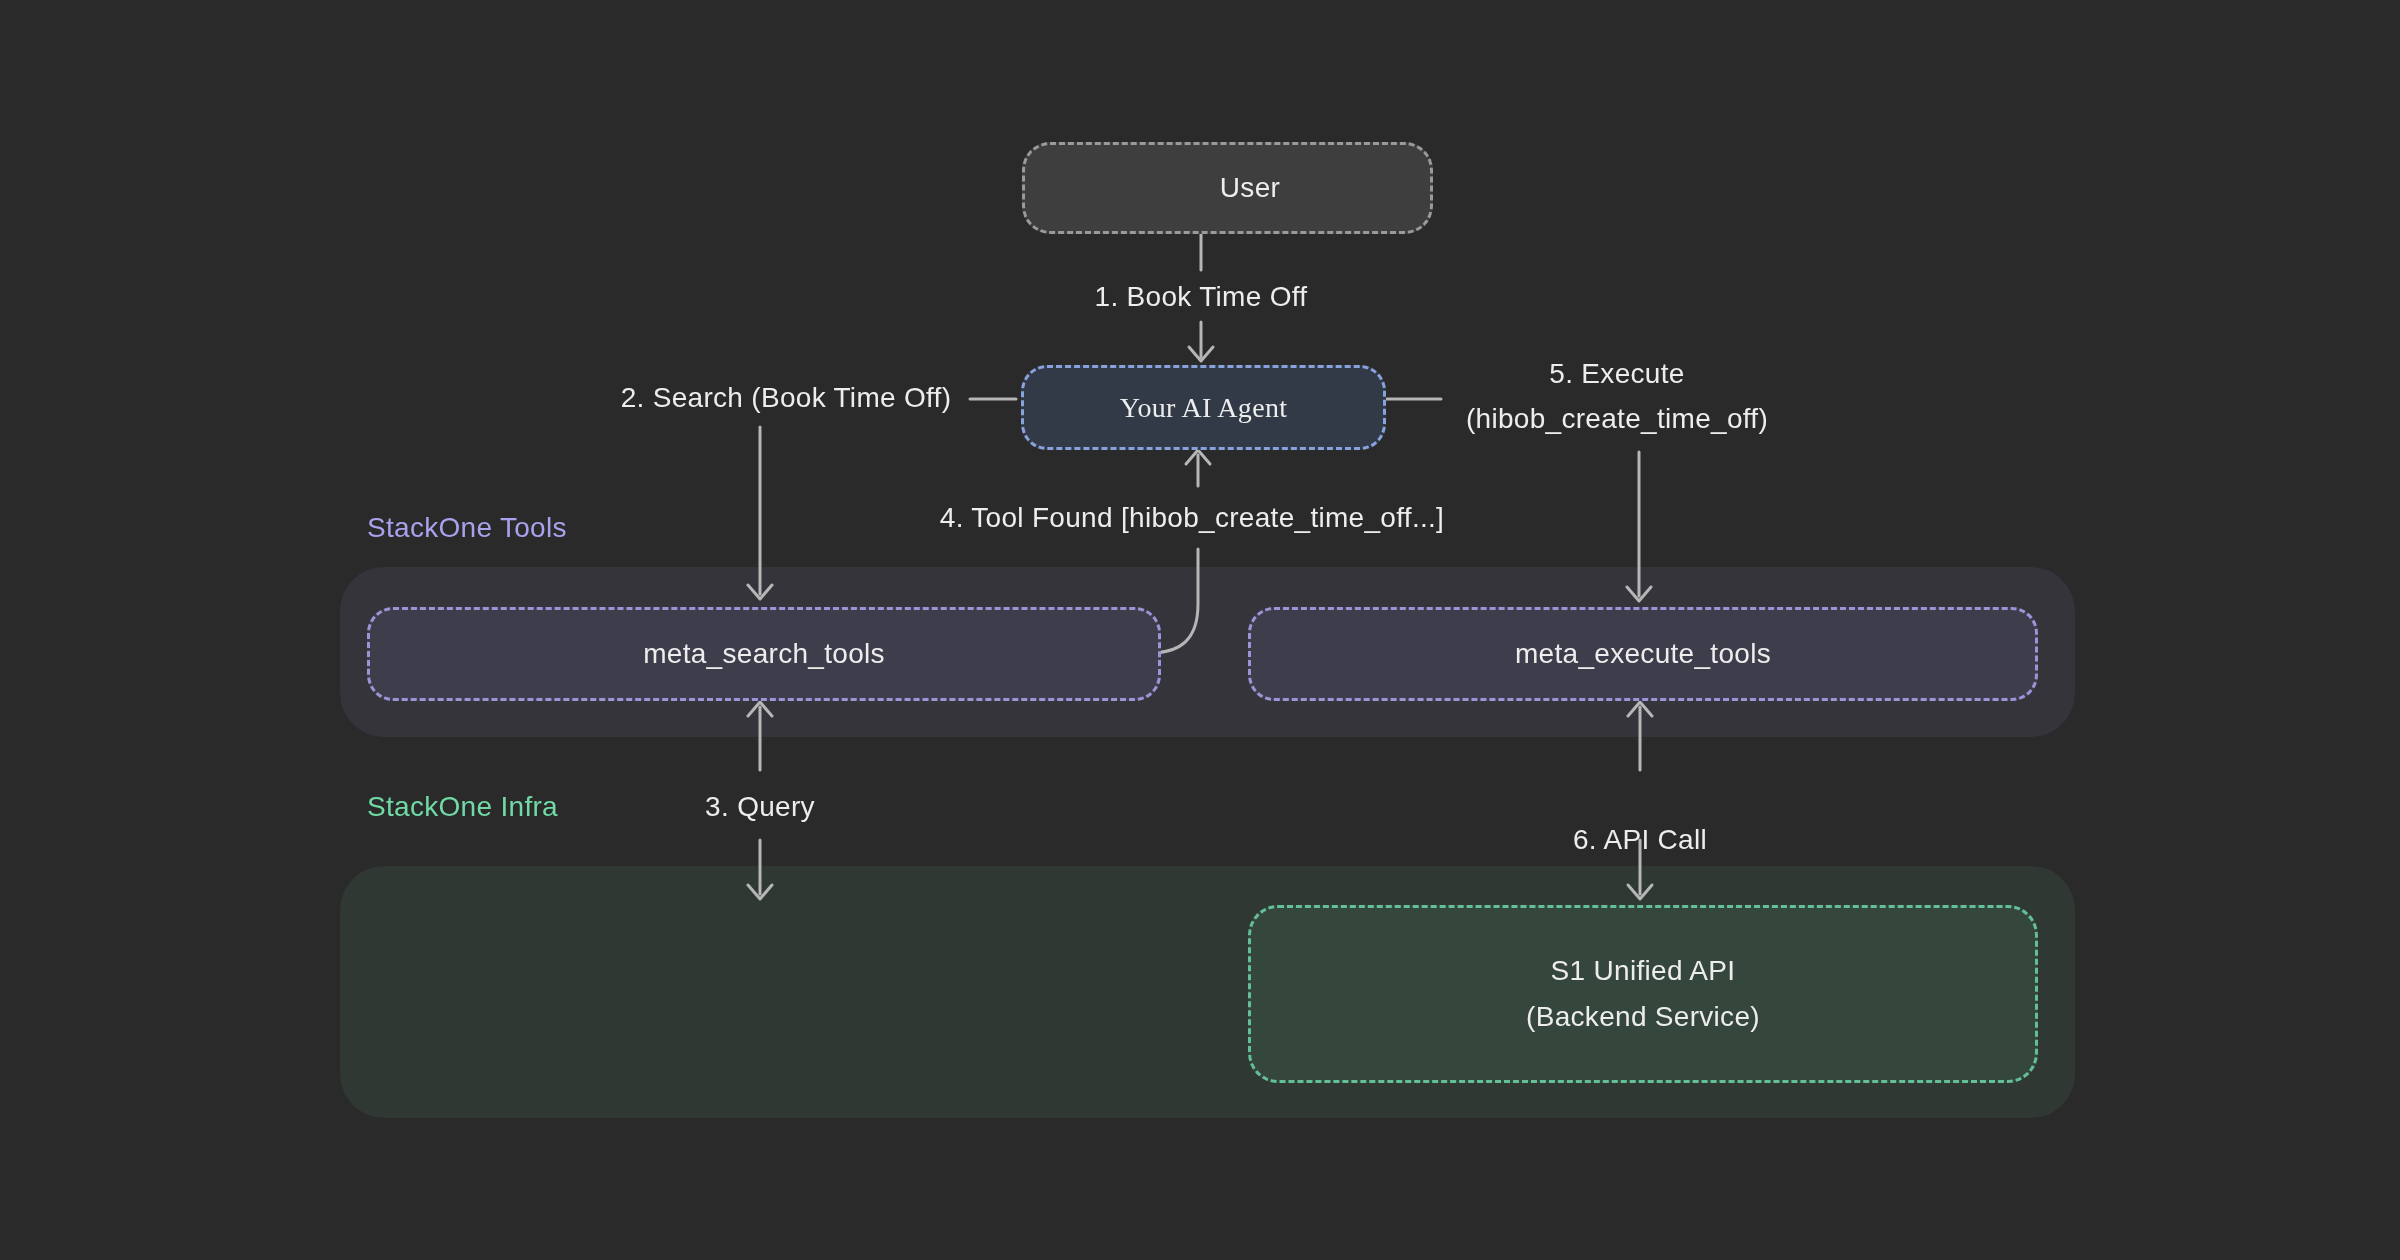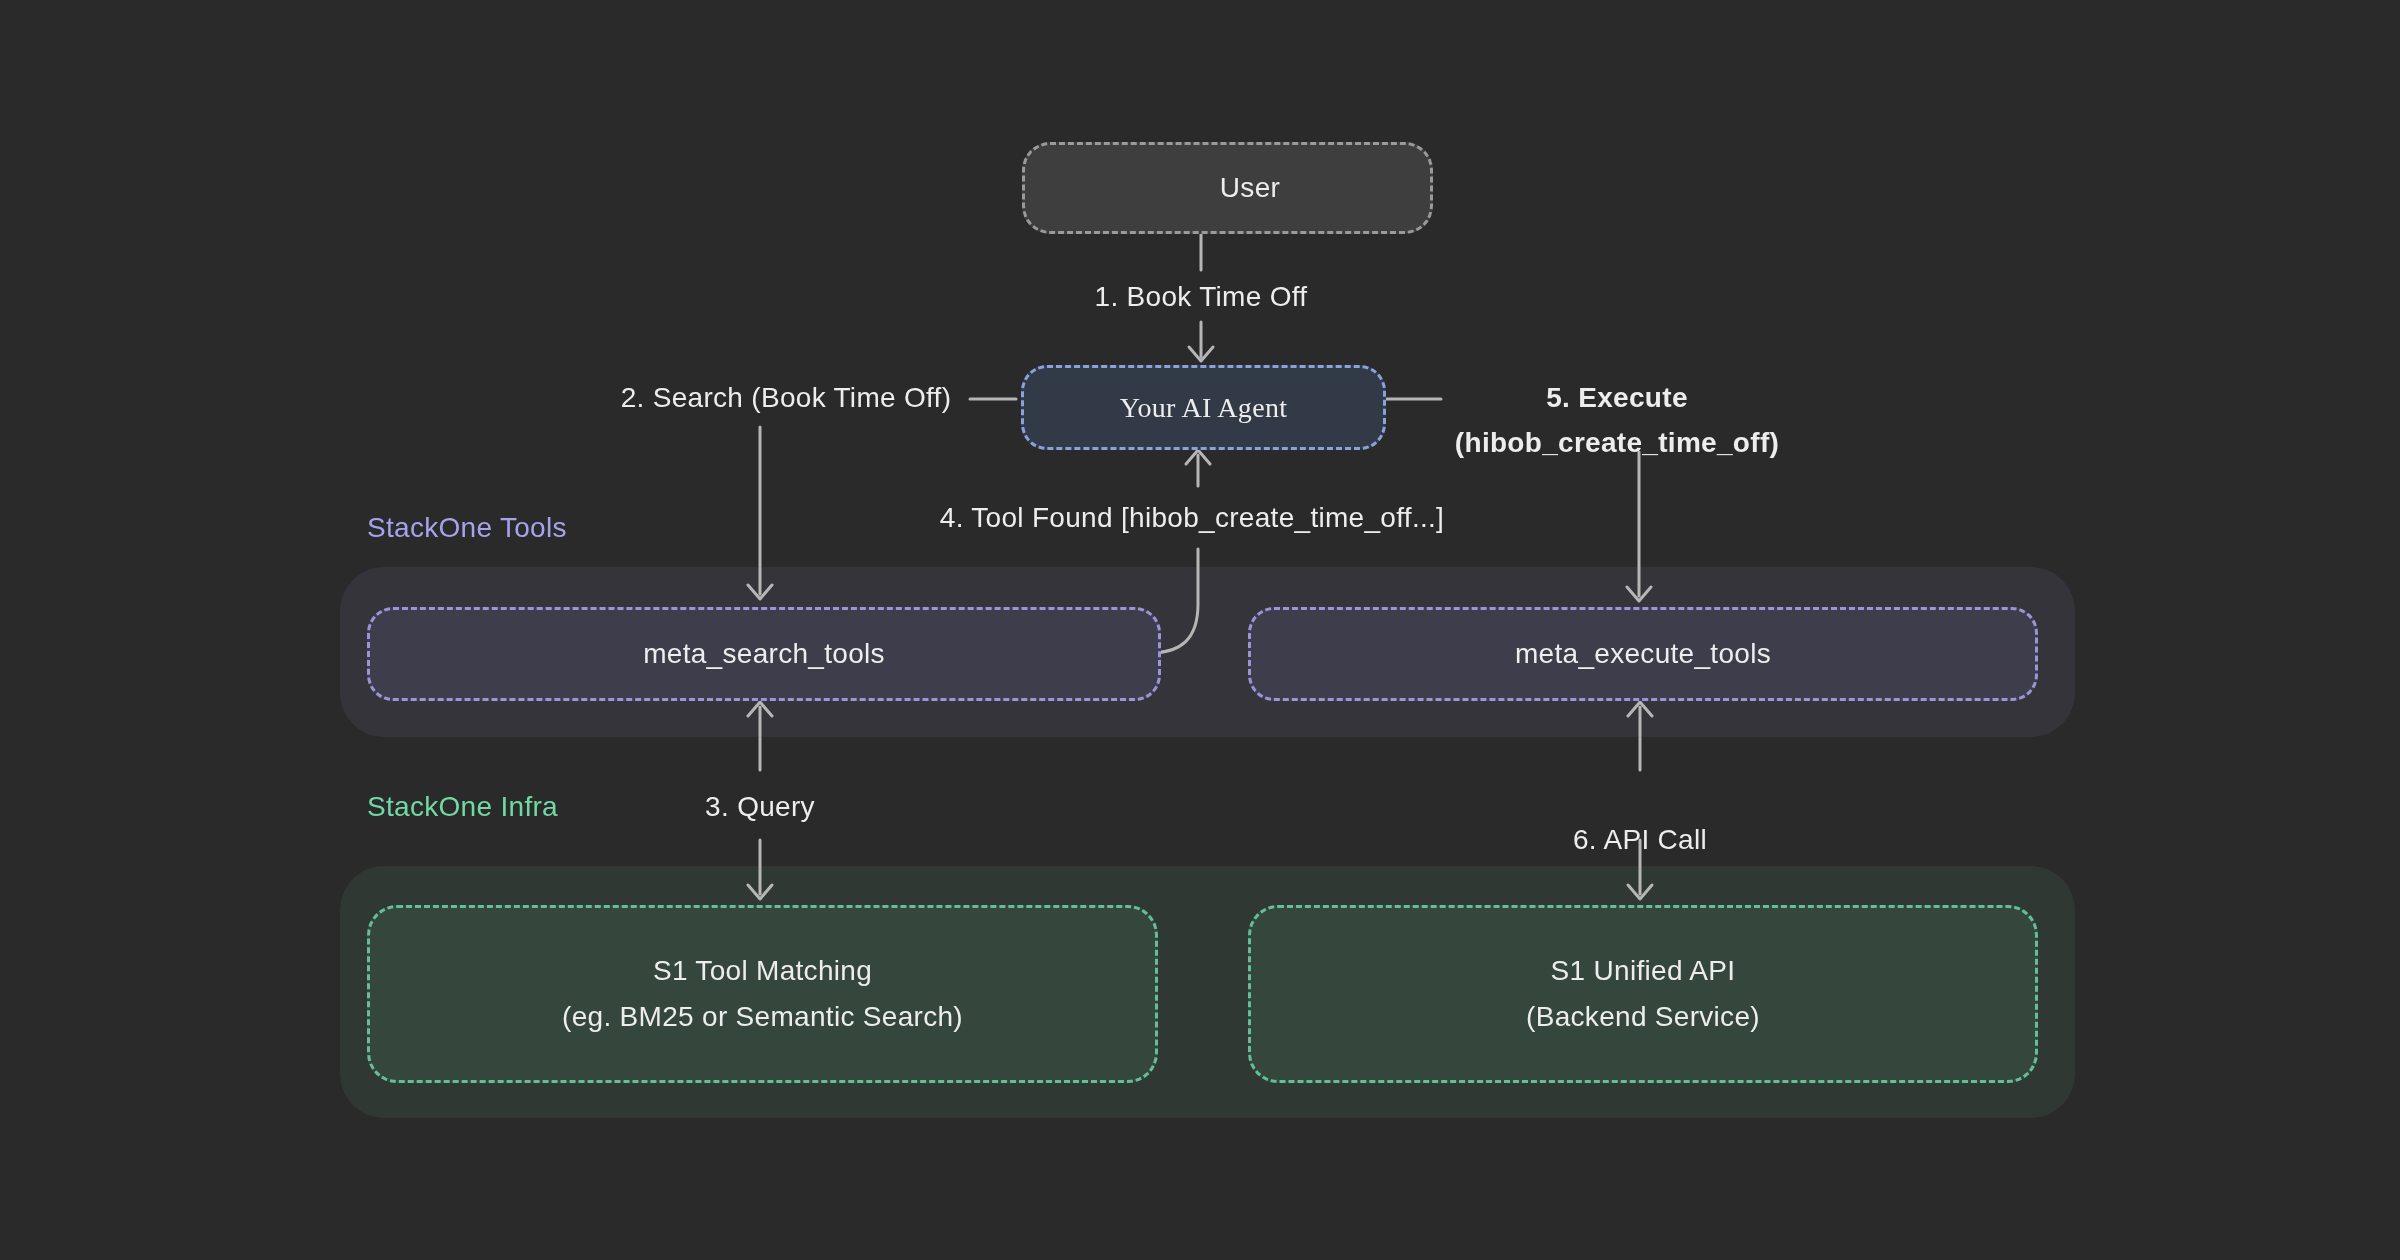--- a/index.html
+++ b/index.html
@@ -47,21 +47,21 @@
   .group-label--infra{left:367px; top:791px; color:var(--infra-accent);}
 
   .step-label{
     position:absolute; transform:translate(-50%,-50%);
     font-size:28px; letter-spacing:0.3px; white-space:nowrap; text-align:center;
   }
   .step-label--1{left:1201px; top:297px;}
   .step-label--2{left:786px; top:398px;}
   .step-label--3{left:760px; top:807px;}
   .step-label--4{left:1192px; top:518px;}
-  .step-label--5{left:1617px; top:420px; line-height:45px;font-weight:bold;}
+  .step-label--5{left:1617px; top:396px; line-height:45px;}
   .step-label--6{left:1640px; top:840px;}
 </style>
 </head>
 <body>
 
 <div class="canvas">
 
   <div class="panel panel--tools"></div>
   <div class="panel panel--infra"></div>
 
@@ -102,24 +102,20 @@
   </div>
 
   <div class="node node--meta node--meta-execute">
     <span>meta_execute_tools</span>
   </div>
 
   <div class="node node--meta node--meta-search">
     <span>meta_search_tools</span>
   </div>
 
-  <div class="node node--s1 node--s1-matching">
-    <span>S1 Tool Matching</span>
-    <span>(eg. BM25 or Semantic Search)</span>
-  </div>
 
   <div class="node node--s1 node--s1-api">
     <span>S1 Unified API</span>
     <span>(Backend Service)</span>
   </div>
 
   <div class="group-label group-label--tools">StackOne Tools</div>
   <div class="group-label group-label--infra">StackOne Infra</div>
 
   <div class="step-label step-label--1">1. Book Time Off</div>

